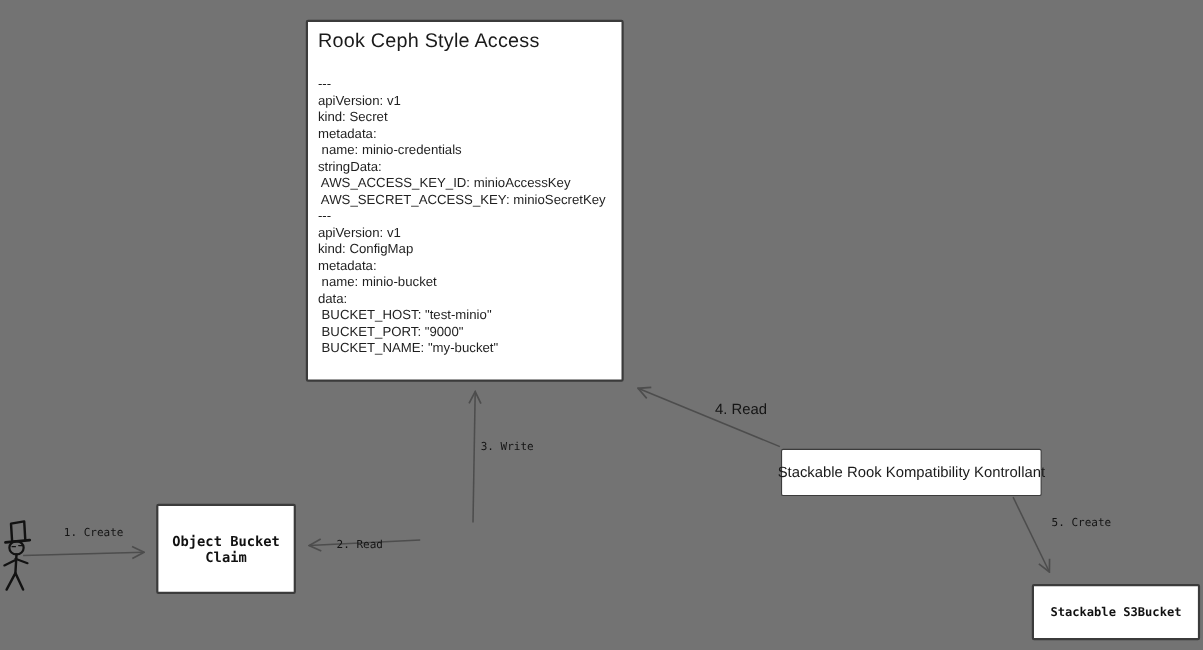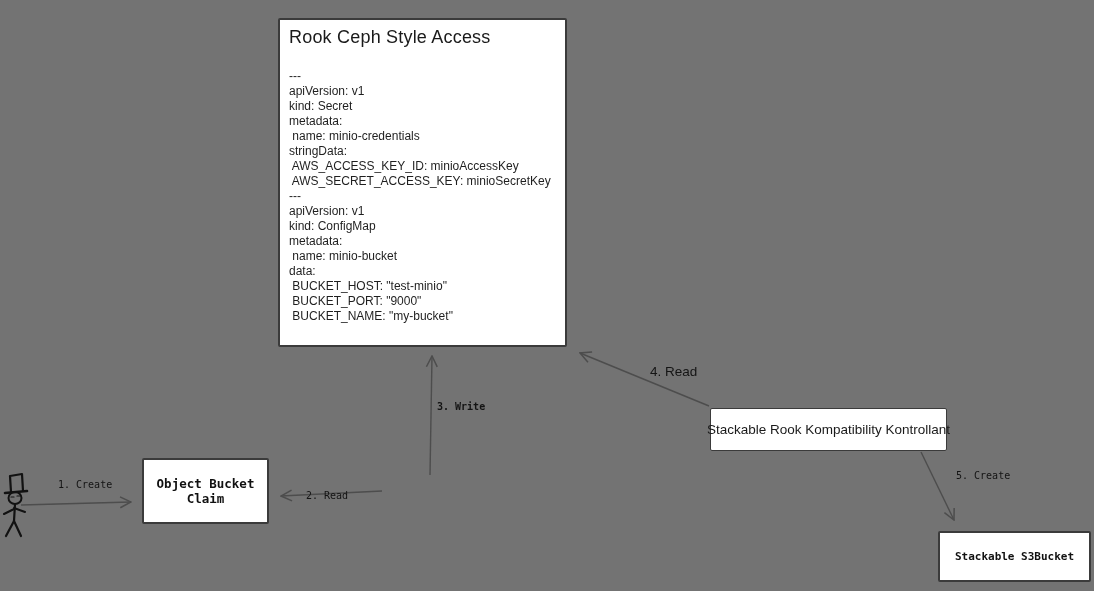--- a/index.html
+++ b/index.html
@@ -31,21 +31,21 @@
     font-size: 12px; line-height: 15px; color: #1f1f1f;
     white-space: pre;
   }
 
   .node-label-mono {
     display: flex; align-items: center; justify-content: center;
     font-family: "DejaVu Sans Mono", "Liberation Mono", monospace;
     font-weight: bold; color: #111111;
     text-align: center; white-space: pre;
   }
-  .obc-box      { left: 142px; top: 458px; width: 127px; height: 66px; font-size: 12.5px; line-height: 15px; }
+  .obc-box      { left: 142px; top: 458px; width: 127px; height: 82px; font-size: 12.5px; line-height: 15px; }
   .operator-box { left: 383px; top: 476px; width: 158px; height: 68px; font-size: 12.5px; }
   .s3-box       { left: 938px; top: 531px; width: 153px; height: 51px; font-size: 11px; }
 
   .kontrollant-box {
     left: 710px; top: 408px; width: 237px; height: 43px;
     display: flex; align-items: center; justify-content: center;
     font-size: 13.5px; color: #1a1a1a; border-width: 1.5px;
     white-space: nowrap;
   }
 
@@ -55,21 +55,21 @@
     white-space: nowrap;
   }
   .edge-label.mono {
     font-family: "DejaVu Sans Mono", "Liberation Mono", monospace;
     font-size: 10px;
   }
   .edge-label.sans { font-size: 13.5px; }
 
   .lbl-1 { left: 58px;  top: 479px; }
   .lbl-2 { left: 306px; top: 490px; }
-  .lbl-3 { left: 437px; top: 401px; font-weight: bold; }
+  .lbl-3 { left: 437px; top: 401px; }
   .lbl-4 { left: 650px; top: 364px; }
   .lbl-5 { left: 956px; top: 470px; }
 
   svg .edge { stroke: #4d4d4d; stroke-width: 1.4; fill: none; }
   svg .figure { stroke: #121212; fill: none; stroke-linecap: round; stroke-linejoin: round; }
 </style>
 </head>
 <body>
 
 <div class="canvas">

